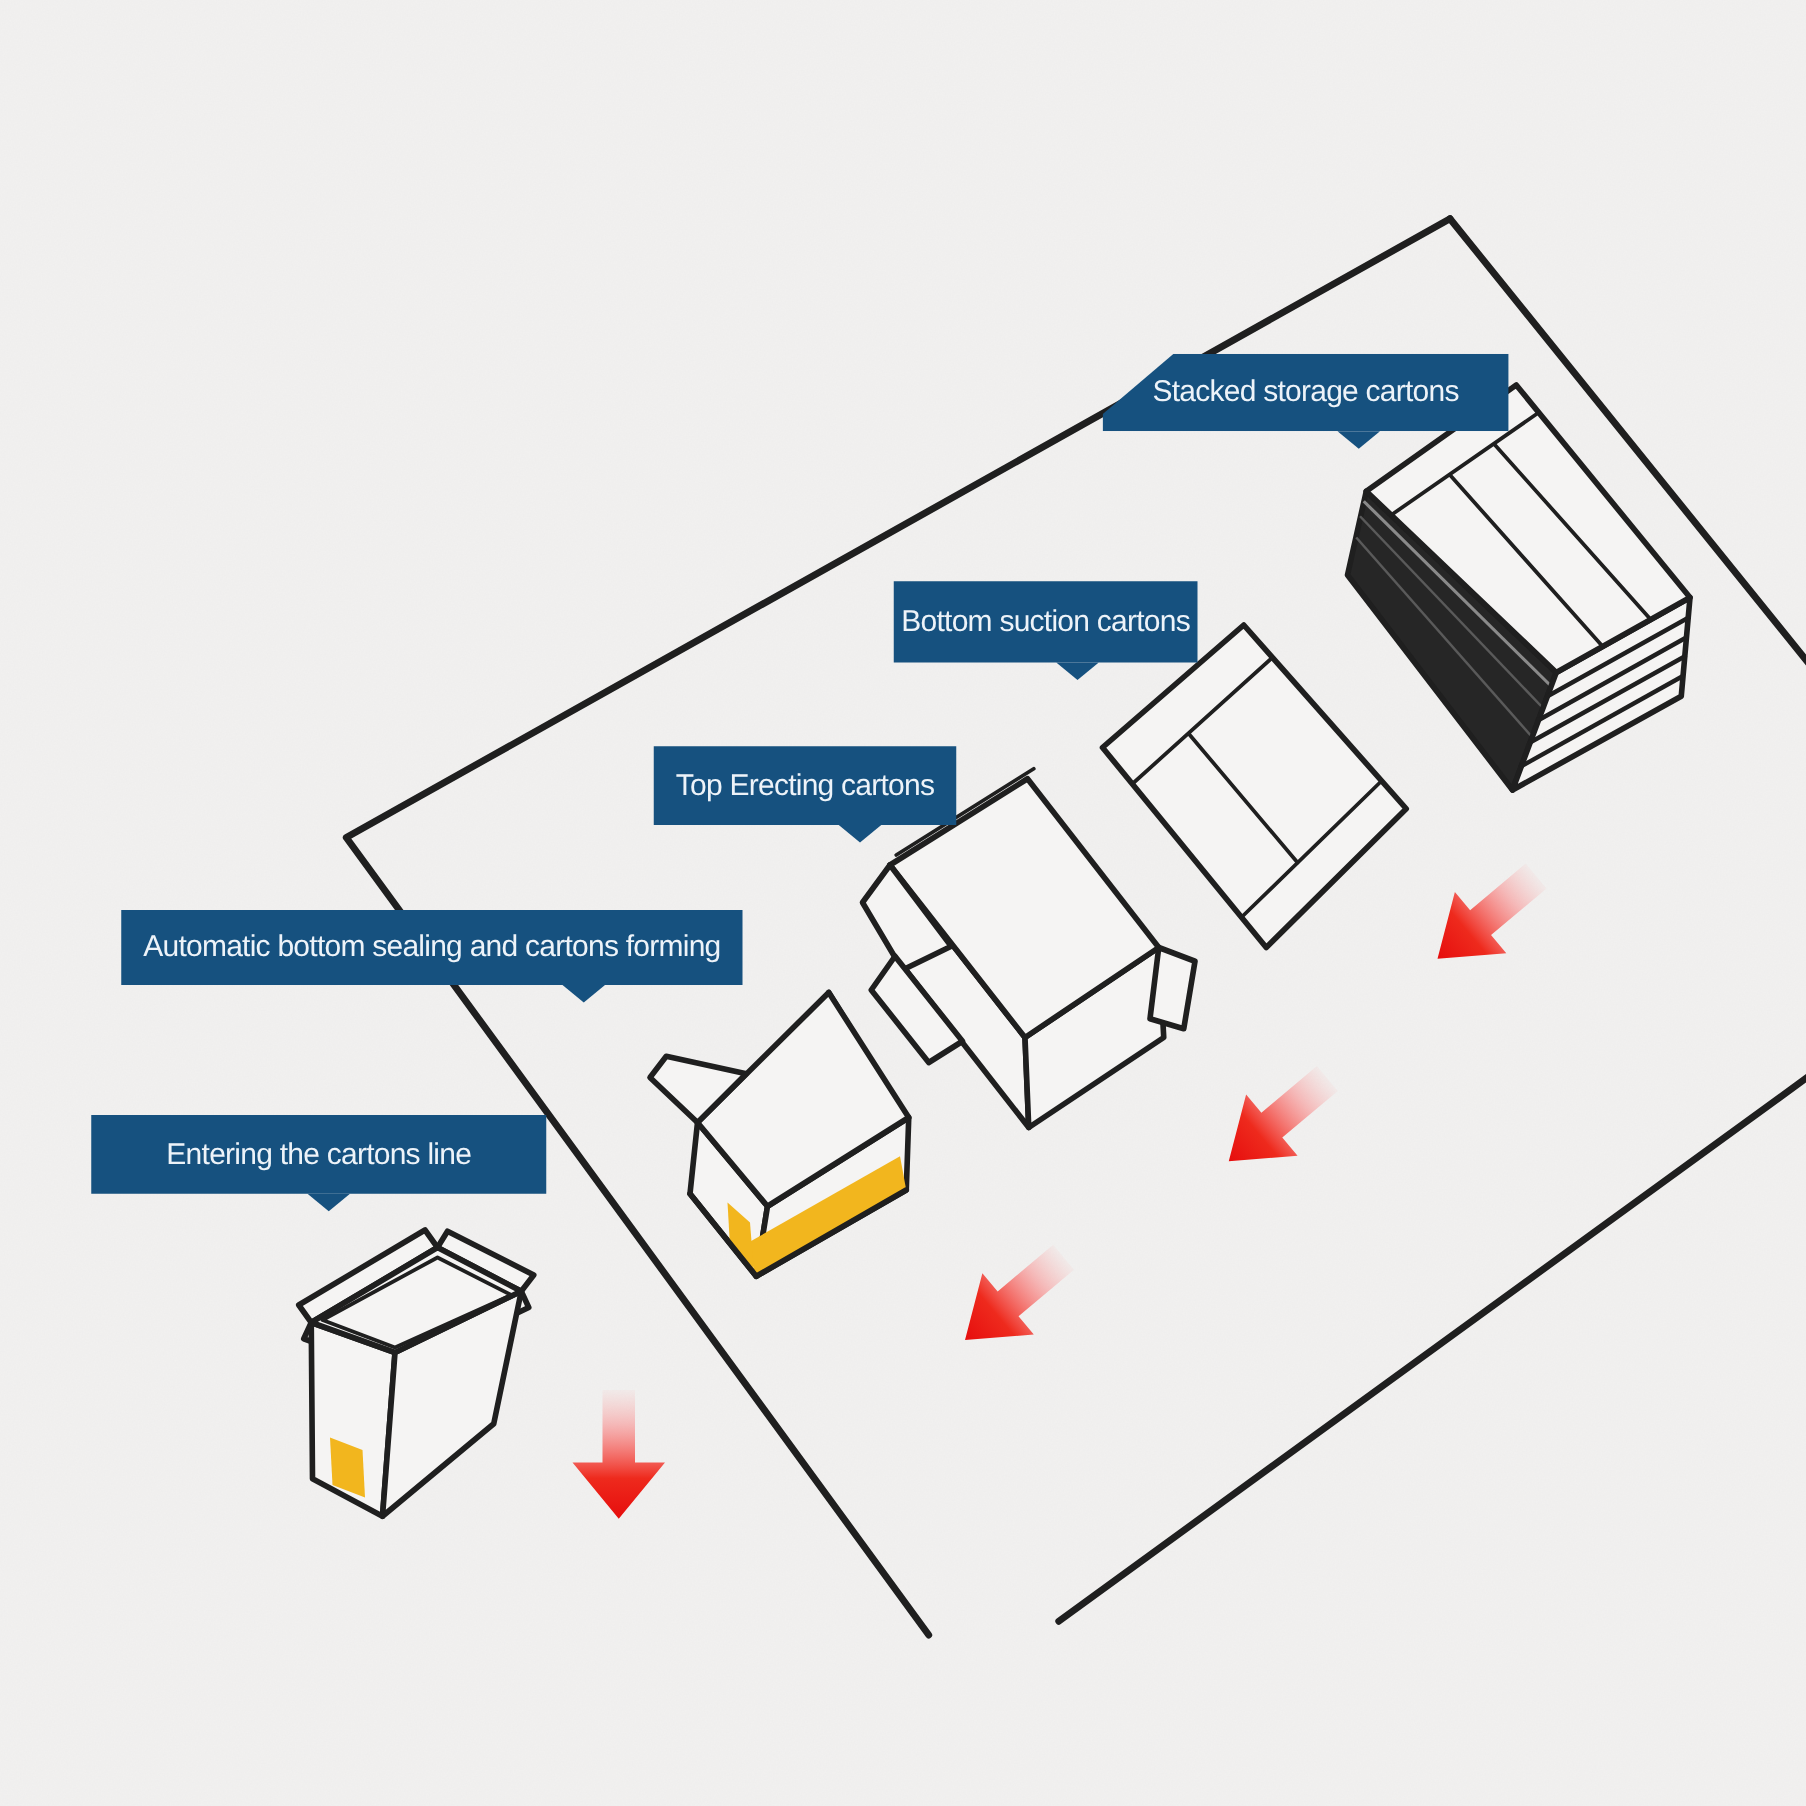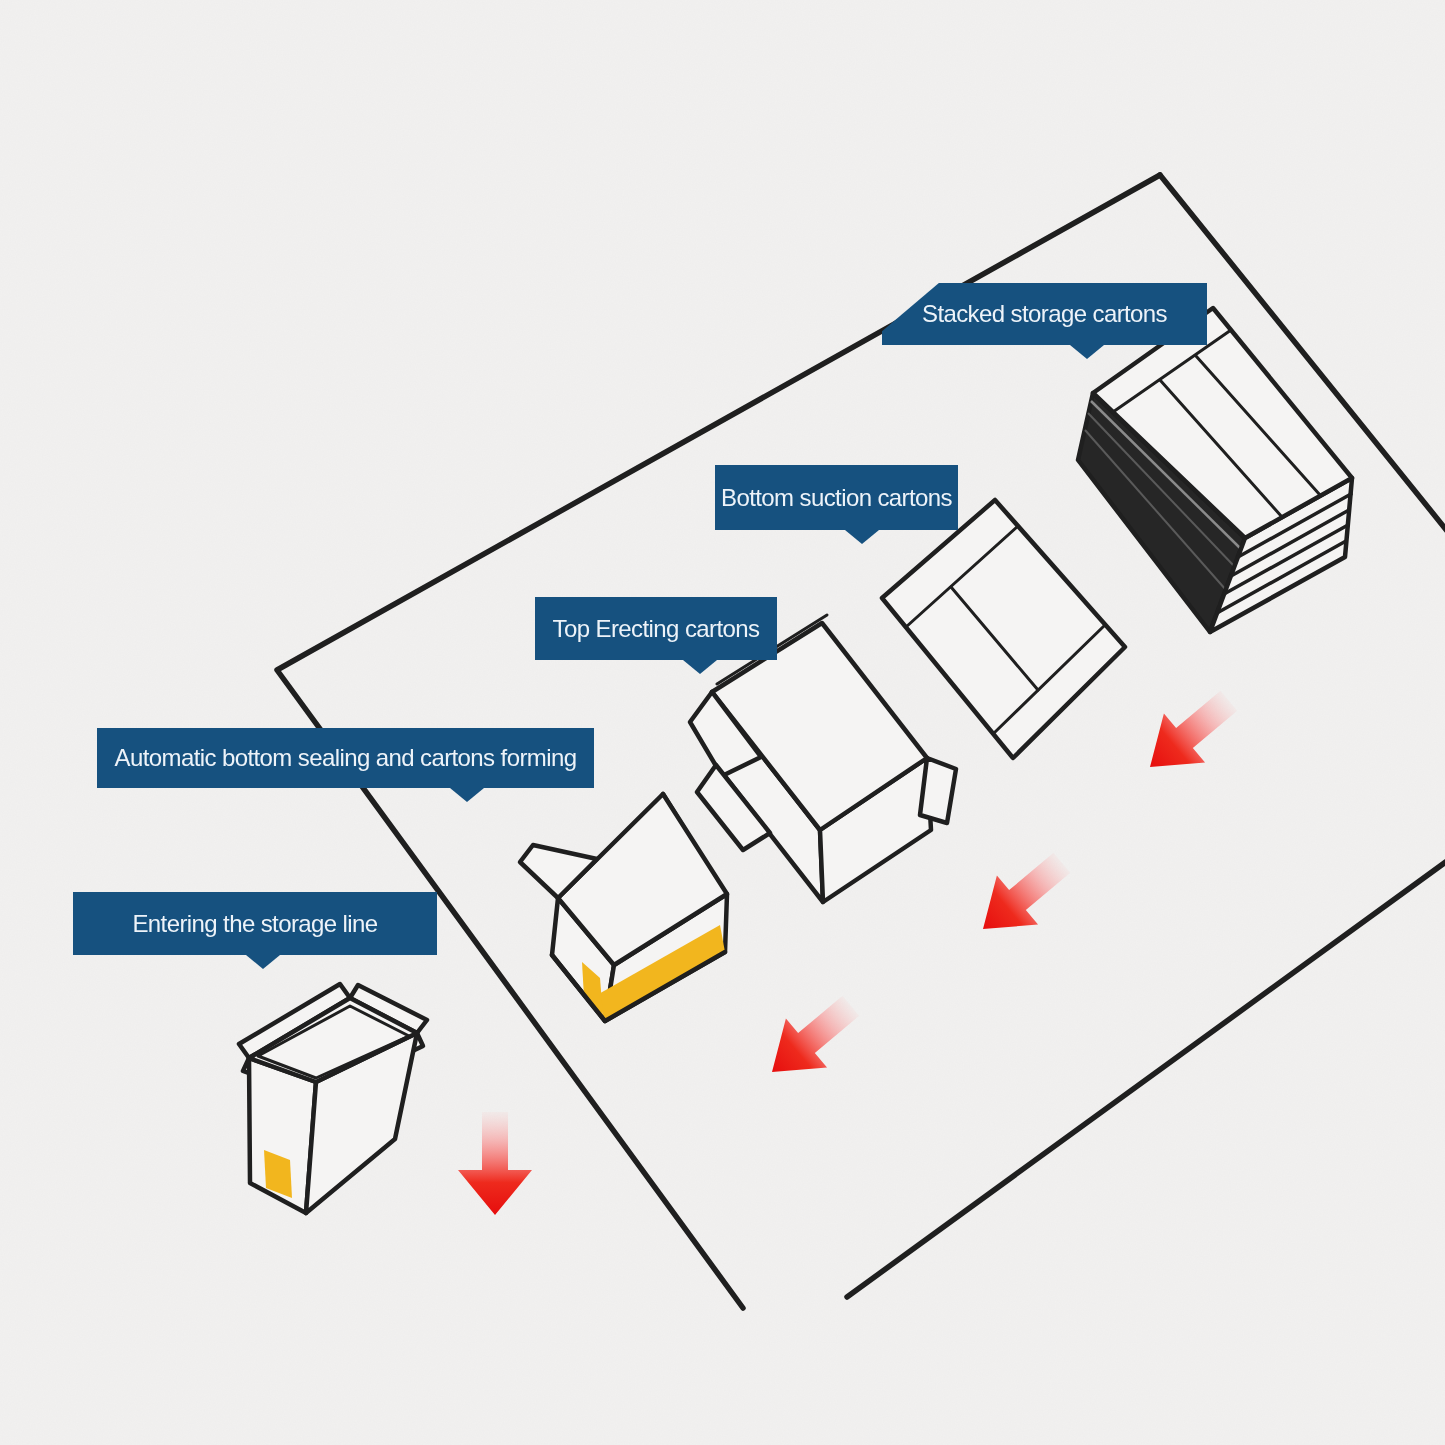--- a/index.html
+++ b/index.html
@@ -38,21 +38,21 @@
     position:absolute;top:100%;width:0;height:0;
     border-left:17px solid transparent;
     border-right:17px solid transparent;
     border-top:14px solid var(--banner-blue,#16517f);
   }
   #banner-1{left:882px;top:283px;width:325px;height:62px;}
   #banner-1 .plate{clip-path:polygon(17.5% 0,100% 0,100% 100%,0 100%,0 78%);}
   #banner-1 .pointer{left:188px;}
   #banner-2{left:715px;top:465px;width:243px;height:65px;}
   #banner-2 .pointer{left:130px;}
-  #banner-3{left:523px;top:597px;width:242px;height:63px;margin-left:12px;}
+  #banner-3{left:523px;top:597px;width:242px;height:63px;}
   #banner-3 .pointer{left:148px;}
   #banner-4{left:97px;top:728px;width:473px;height:60px;padding-left:24px;}
   #banner-4 .pointer{left:353px;}
   #banner-5{left:73px;top:892px;width:364px;height:63px;}
   #banner-5 .pointer{left:173px;}
 </style>
 </head>
 <body>
 
 <div id="stage">
@@ -162,17 +162,17 @@
     <div class="plate">Top Erecting cartons</div>
     <span class="pointer"></span>
   </div>
 
   <div class="banner" id="banner-4">
     <div class="plate">Automatic bottom sealing and cartons forming</div>
     <span class="pointer"></span>
   </div>
 
   <div class="banner" id="banner-5">
-    <div class="plate">Entering the storage line</div>
+    <div class="plate">Entering the cartons line</div>
     <span class="pointer"></span>
   </div>
 
 </div>
 
 </body></html>

